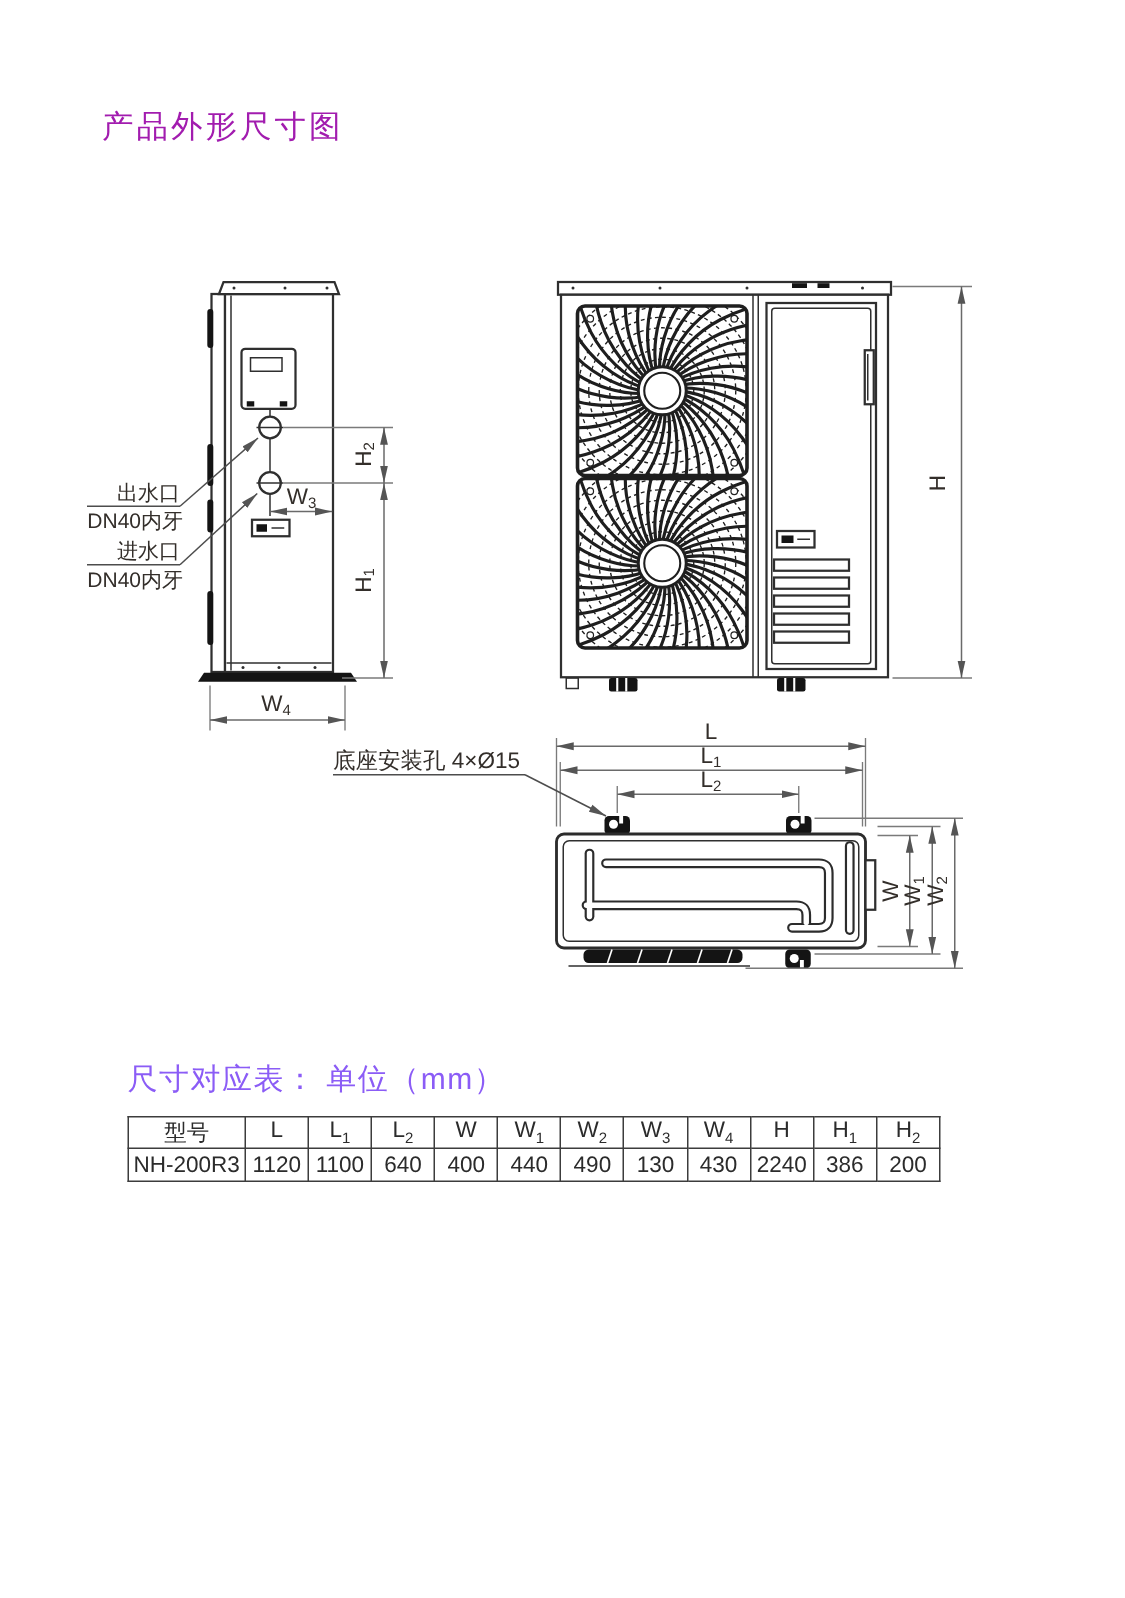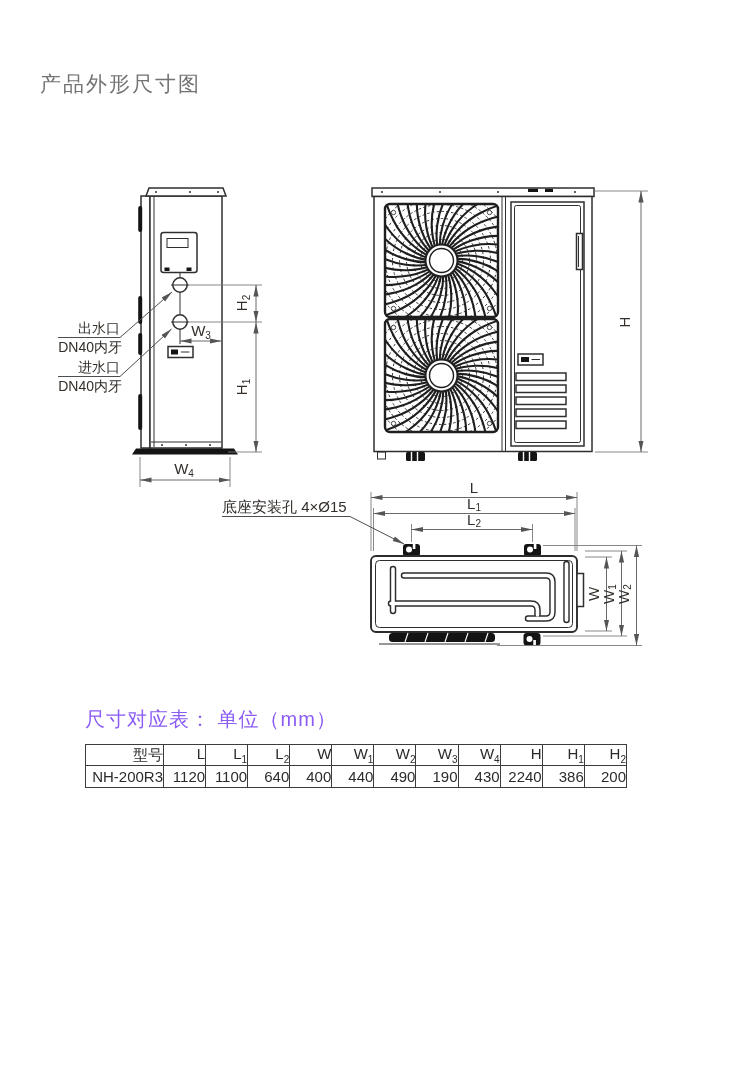--- a/index.html
+++ b/index.html
@@ -1,38 +1,38 @@
 <!DOCTYPE html>
 <html><head>
 <meta charset="utf-8">
 <style>
   html,body{margin:0;padding:0;background:#fff;}
   .page{position:relative;width:750px;height:1065px;background:#fff;overflow:hidden;
         font-family:"Liberation Sans",sans-serif;color:#332e2a;}
-  .title{position:absolute;left:40px;top:70px;font-size:21px;letter-spacing:2px;color:#737373;}
+  .title{position:absolute;left:68px;top:70px;font-size:21px;letter-spacing:2px;color:#a21caf;}
   svg{position:absolute;left:0;top:0;}
   svg text{font-family:"Liberation Sans",sans-serif;}
   .ln{fill:#fff;stroke:#2f2f2f;stroke-width:1.5;}
   .tn{fill:none;stroke:#2f2f2f;stroke-width:1;}
   .dk{fill:#141414;stroke:none;}
   .dimln{stroke:#6a6a6a;stroke-width:1;fill:none;}
   .extln{stroke:#7a7a7a;stroke-width:.9;fill:none;}
   .ldr{stroke:#4d4d4d;stroke-width:1;fill:none;}
   .lbl{font-size:14px;fill:#332e2a;}
   .dim{font-size:15px;fill:#332e2a;}
   .sub{font-size:10px;}
   #blades path{fill:none;stroke:#1e1e1e;stroke-width:2.1;}
   #rings circle{fill:none;stroke:#1e1e1e;stroke-width:.9;stroke-dasharray:2.6 2.2;}
   .screw{fill:#fff;stroke:#222;stroke-width:.8;}
   .ribO{fill:none;stroke:#2c2c2c;stroke-width:6.5;stroke-linecap:round;stroke-linejoin:round;}
   .ribI{fill:none;stroke:#fff;stroke-width:3.6;stroke-linecap:round;stroke-linejoin:round;}
   .tblwrap{position:absolute;left:85px;top:706px;width:560px;}
   .tblcap{font-size:20px;letter-spacing:1px;color:#8b5cf6;margin:0 0 11px 0;}
   table.dims{border-collapse:collapse;table-layout:fixed;width:542px;}
-  table.dims th,table.dims td{border:1.2px solid #3c3c3c;text-align:right;vertical-align:middle;
+  table.dims th,table.dims td{border:1.2px solid #3c3c3c;text-align:center;vertical-align:middle;
      font-size:15px;font-weight:400;color:#2b2b2b;height:20px;padding:0;margin-top:13px;}
   table.dims td{height:21px;}
   table.dims .c0{width:78px;}
   table.dims sub{font-size:10px;}
 </style>
 </head>
 <body>
 
 <div class="page">
 
@@ -376,21 +376,21 @@
       </thead>
       <tbody>
         <tr>
           <td>NH-200R3</td>
           <td>1120</td>
           <td>1100</td>
           <td>640</td>
           <td>400</td>
           <td>440</td>
           <td>490</td>
-          <td>190</td>
+          <td>130</td>
           <td>430</td>
           <td>2240</td>
           <td>386</td>
           <td>200</td>
         </tr>
       </tbody>
     </table>
   </div>
 </div>
 

